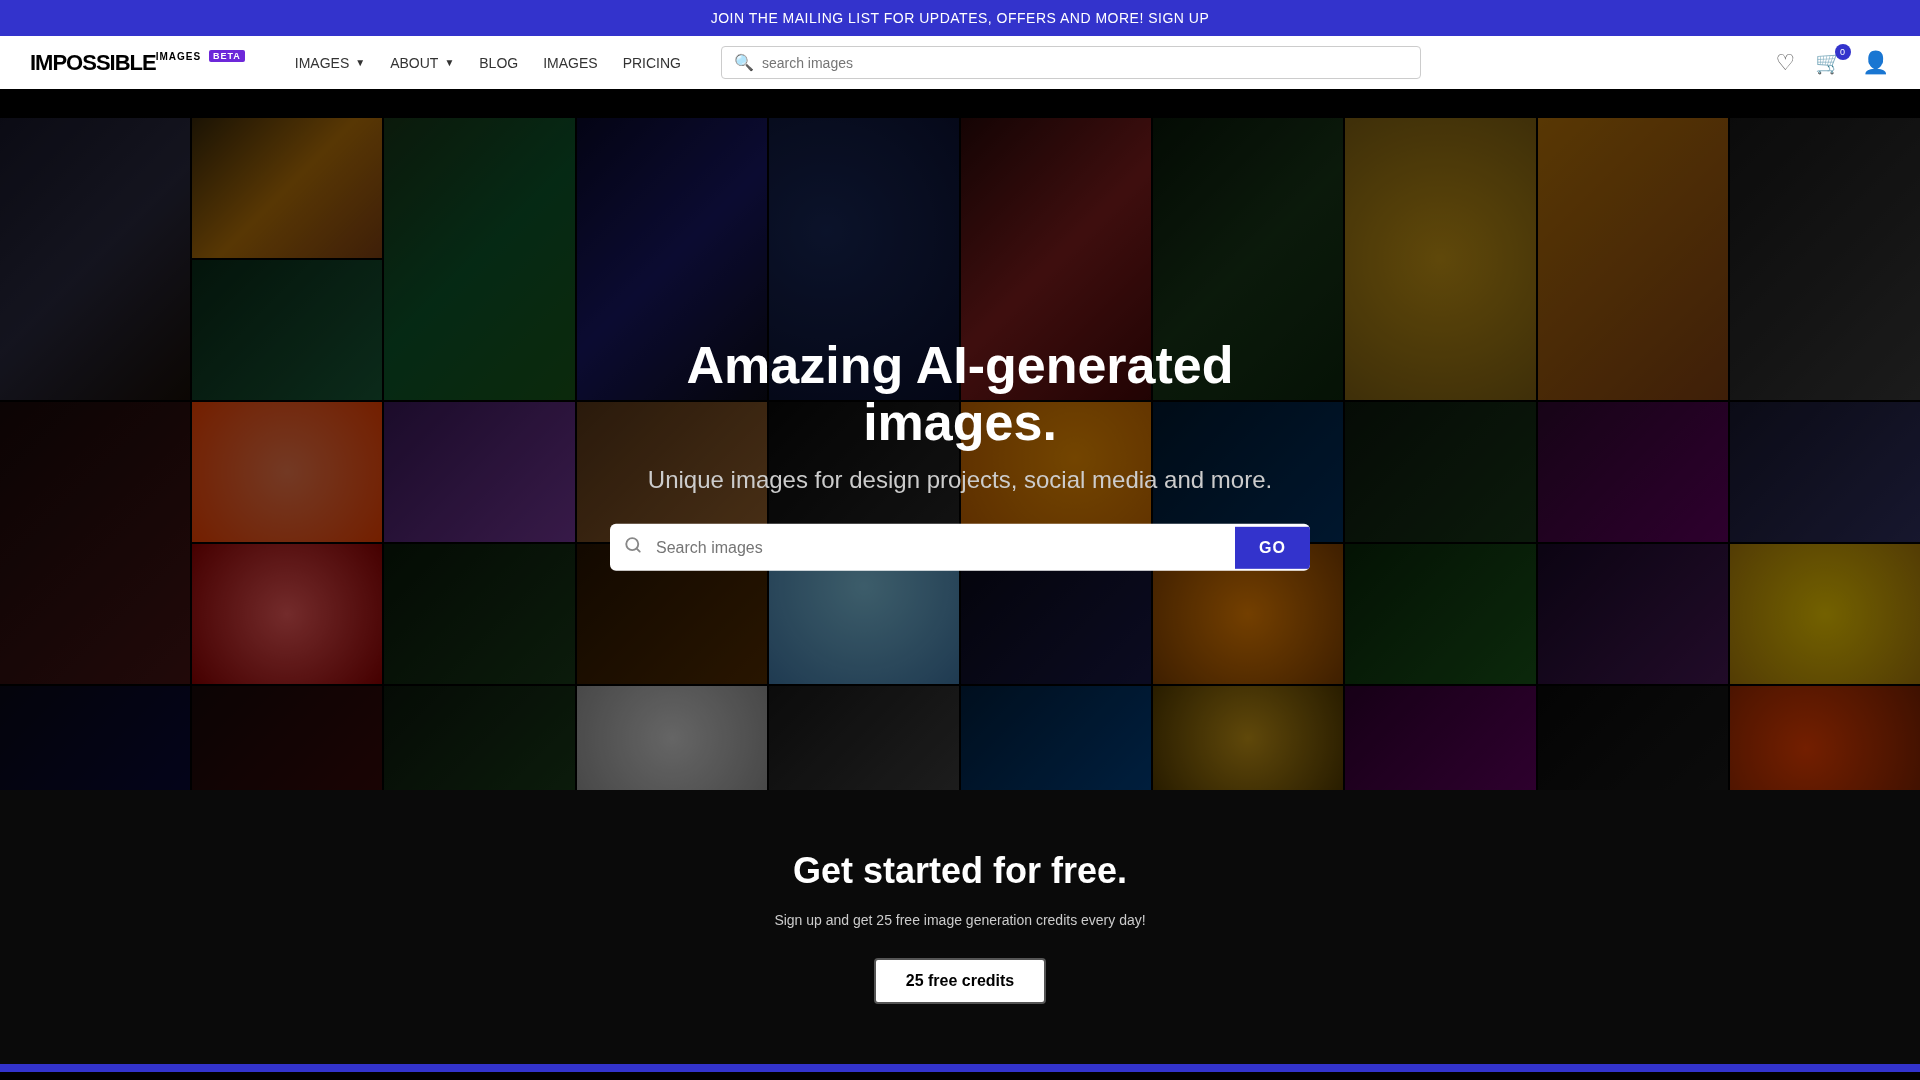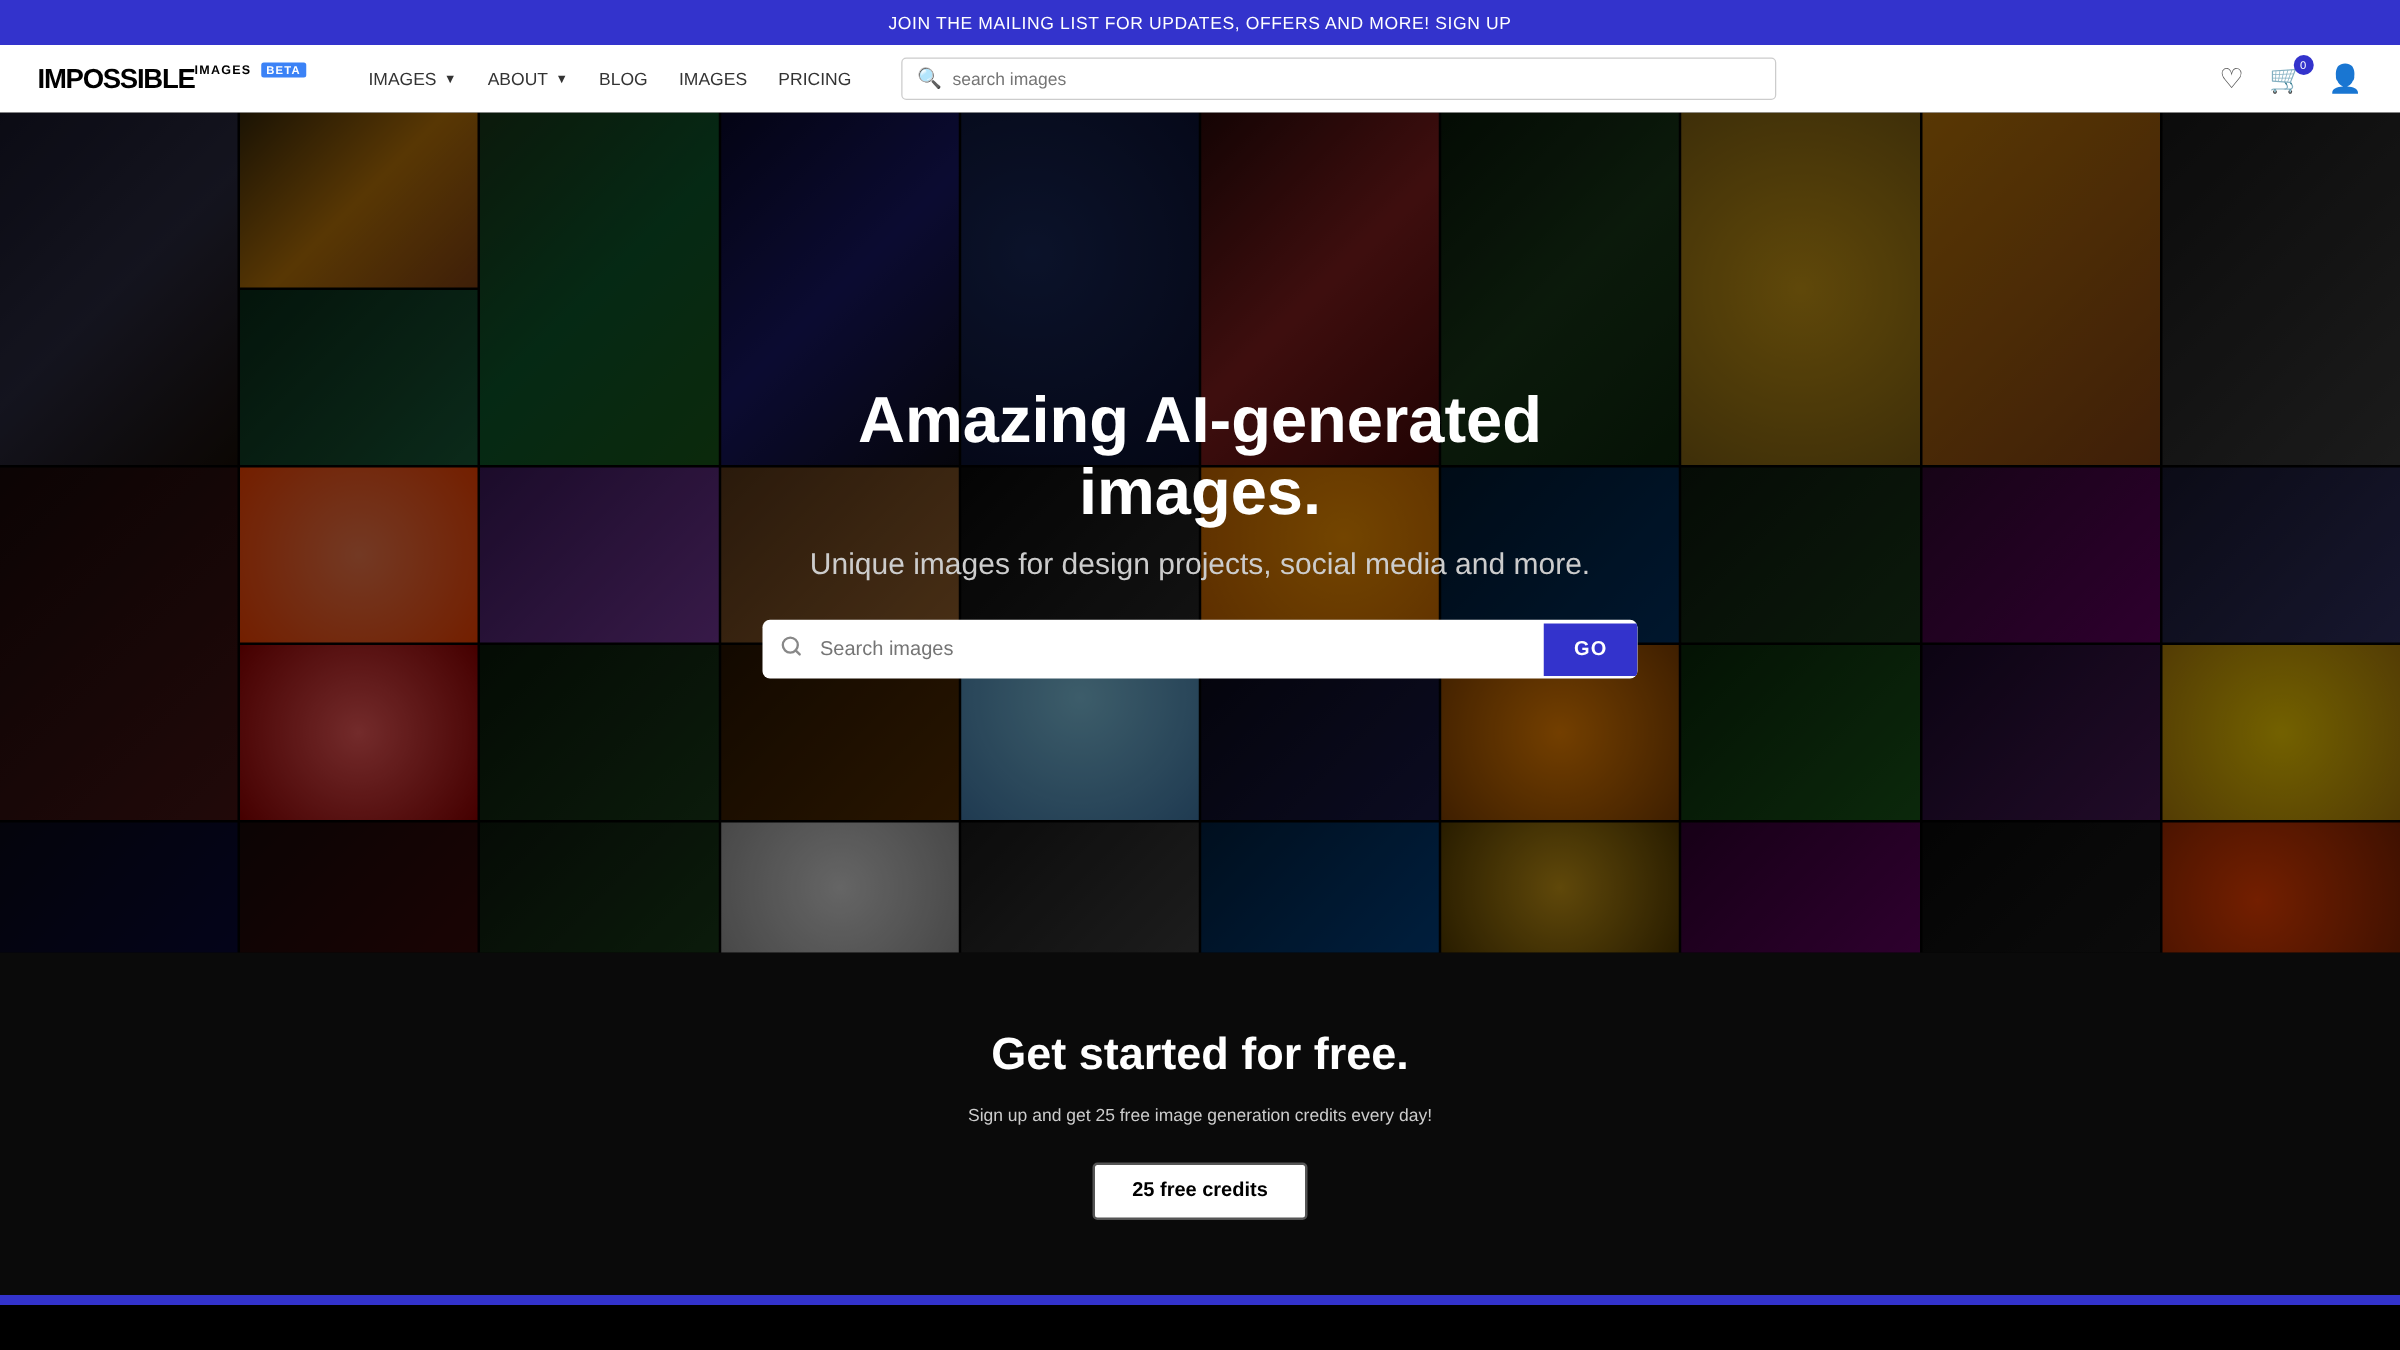--- a/index.html
+++ b/index.html
@@ -44,21 +44,21 @@
     }
     .logo-bottom {
       font-size: 10px;
       font-weight: 700;
       color: #000;
       letter-spacing: 1px;
       text-transform: uppercase;
     }
     .logo-beta {
       font-size: 9px;
-      background: #3b82f6;
+      background: #6d28d9;
       color: #fff;
       padding: 1px 4px;
       border-radius: 2px;
       margin-left: 4px;
       vertical-align: middle;
     }
     .nav-links {
       display: flex;
       gap: 25px;
       align-items: center;
@@ -117,20 +117,21 @@
       align-items: center;
       justify-content: center;
     }
 
     
     .hero {
       position: relative;
       width: 100%;
       height: 672px;
       overflow: hidden;
+      margin-top: 29px;
     }
 
     .image-grid {
       display: grid;
       grid-template-columns: repeat(10, 1fr);
       grid-template-rows: repeat(4, 140px);
       width: 100%;
       height: 100%;
       gap: 2px;
     }

